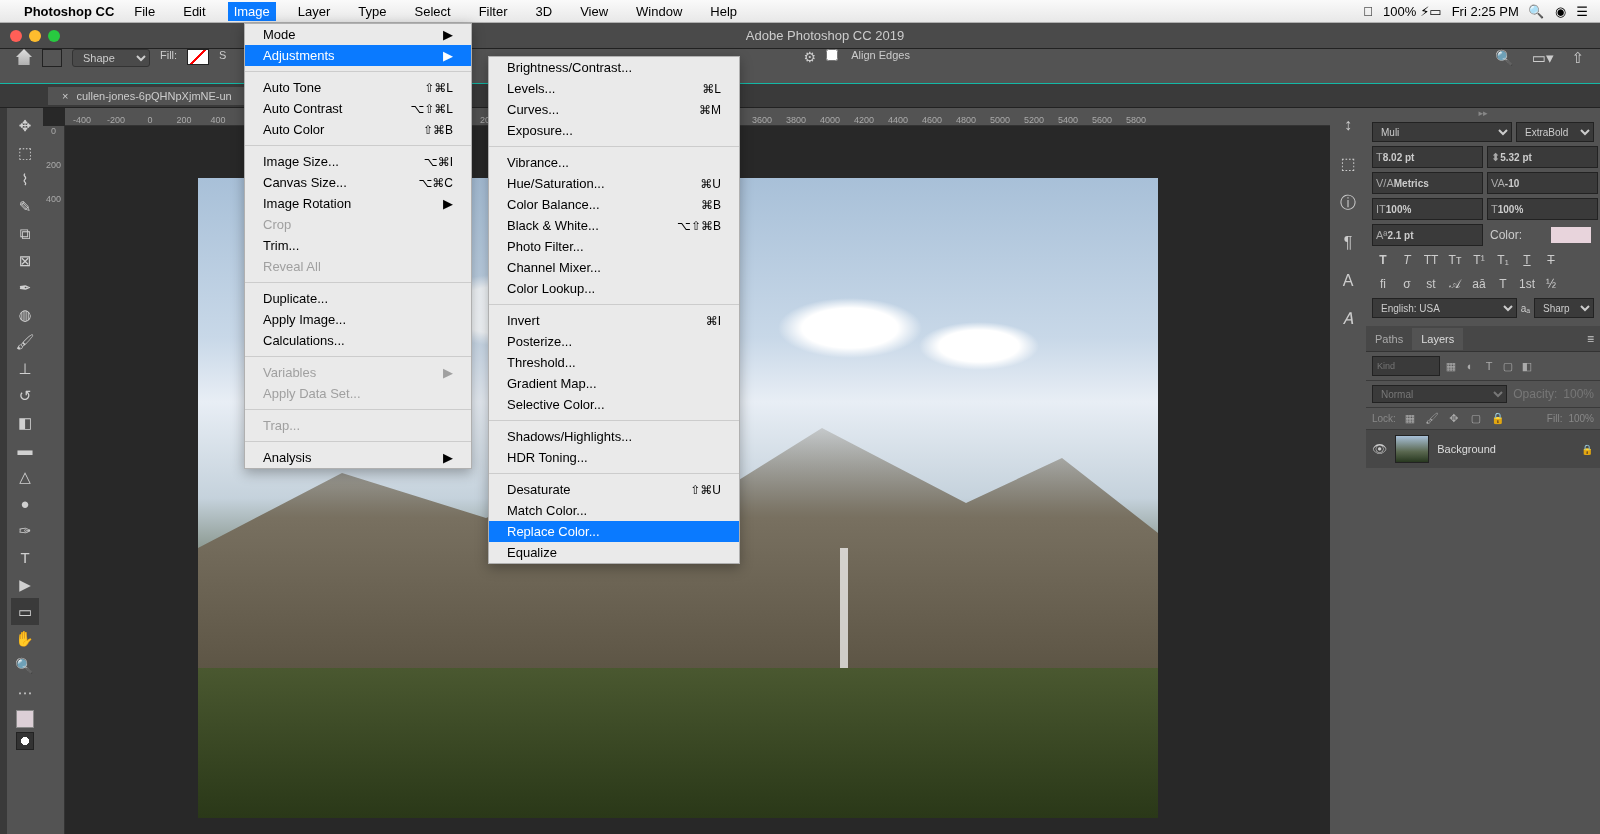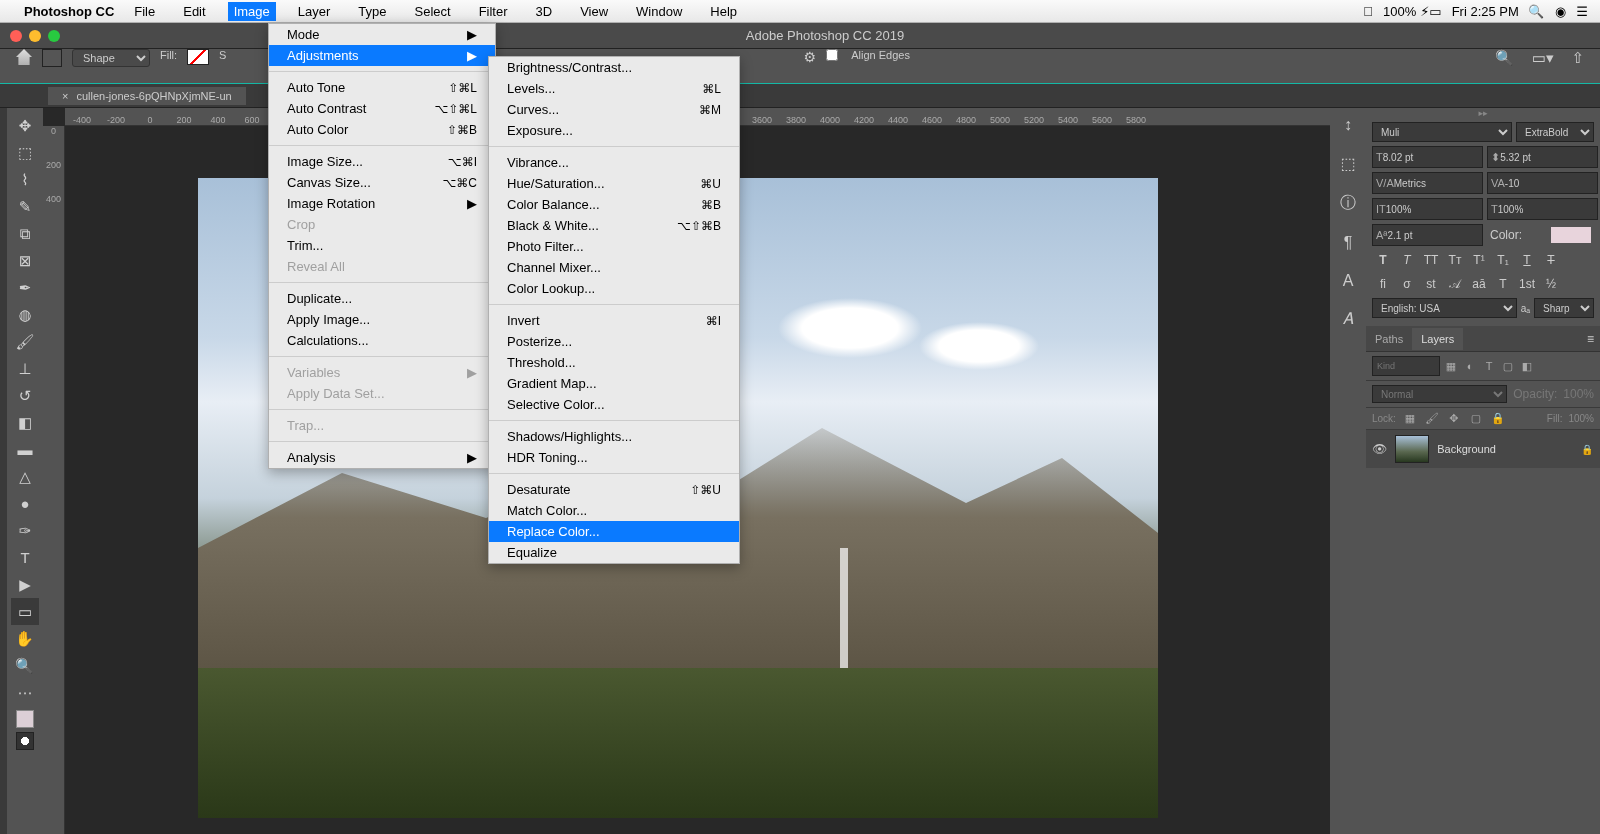--- a/index.html
+++ b/index.html
@@ -54,40 +54,40 @@
 .collapse-arrows{height:10px;text-align:center;font-size:9px;color:#888;}
 .panel-tabs{height:26px;display:flex;align-items:center;border-bottom:1px solid #333;background:#474747;}
 .ptab{padding:5px 9px;font-size:11px;color:#aaa;}
 .ptab.active{background:#535353;color:#ddd;}
 .ptab-menu{margin-left:auto;margin-right:6px;font-size:12px;}
 .char-panel{padding:4px 6px;background:#535353;}
 .char-row{display:flex;gap:4px;margin-bottom:4px;align-items:center;}
 .char-select{flex:1;background:#3a3a3a;border:1px solid #222;color:#ccc;padding:2px 4px;font-size:10px;height:20px;}
 .char-half{width:50%;display:flex;align-items:center;background:#3a3a3a;border:1px solid #222;height:22px;padding:0 3px;}
 .char-icon{font-size:11px;color:#aaa;width:18px;}
-.char-val{flex:1;font-size:10px;color:#ccc;background:transparent;border:none;outline:none;}
+.char-val{flex:1;font-size:10px;color:#ccc;background:transparent;border:none;outline:none;font-weight:bold;}
 .char-dd{font-size:8px;color:#888;}
 .char-buttons{display:flex;gap:2px;margin-bottom:4px;}
 .char-btn{width:22px;height:20px;display:flex;align-items:center;justify-content:center;font-size:12px;color:#ccc;}
 .color-swatch-sm{width:40px;height:16px;background:#e8d4dc;margin-left:auto;}
 .layers-panel{flex:1;display:flex;flex-direction:column;}
 .layer-filter{display:flex;align-items:center;padding:4px 6px;gap:3px;border-bottom:1px solid #3a3a3a;}
 .kind-search{width:68px;height:20px;background:#3a3a3a;border:1px solid #222;color:#aaa;font-size:9px;padding:1px 4px;}
 .lf-icon{width:16px;font-size:11px;text-align:center;color:#aaa;}
 .blend-row{display:flex;align-items:center;padding:4px 6px;gap:6px;border-bottom:1px solid #3a3a3a;color:#777;}
 .blend-sel{flex:1;background:#3a3a3a;border:1px solid #222;color:#777;font-size:10px;padding:1px 4px;height:18px;}
 .lock-row{display:flex;align-items:center;padding:4px 6px;gap:6px;border-bottom:1px solid #3a3a3a;color:#888;font-size:10px;}
 .layer-item{display:flex;align-items:center;padding:5px 6px;gap:8px;background:#474747;}
 .layer-eye{font-size:12px;}
 .layer-thumb{width:34px;height:28px;background:linear-gradient(180deg,#a8c0d8 0%,#5a6850 60%,#283820 100%);border:1px solid #222;}
 .layer-name{font-size:11px;color:#ddd;}
 .layer-lock{margin-left:auto;font-size:10px;}
 
 .dropdown{position:absolute;background:#eaeaea;border:1px solid #b0b0b0;box-shadow:0 4px 12px rgba(0,0,0,0.3);font-size:13px;color:#000;z-index:1000;}
-.dd-image{left:268px;top:23px;width:228px;}
+.dd-image{left:244px;top:23px;width:228px;}
 .dd-adjust{left:488px;top:56px;width:252px;}
 .dd-item{display:flex;align-items:center;padding:3px 18px;cursor:default;}
 .dd-item.hl{background:#0a7aff;color:#fff;}
 .dd-item.disabled{color:#a0a0a0;}
 .dd-item .arrow{margin-left:auto;}
 .dd-item .shortcut{margin-left:auto;font-size:12px;}
 .dd-sep{height:1px;background:#ccc;margin:5px 0;}
 </style>
 </head>
 <body>

